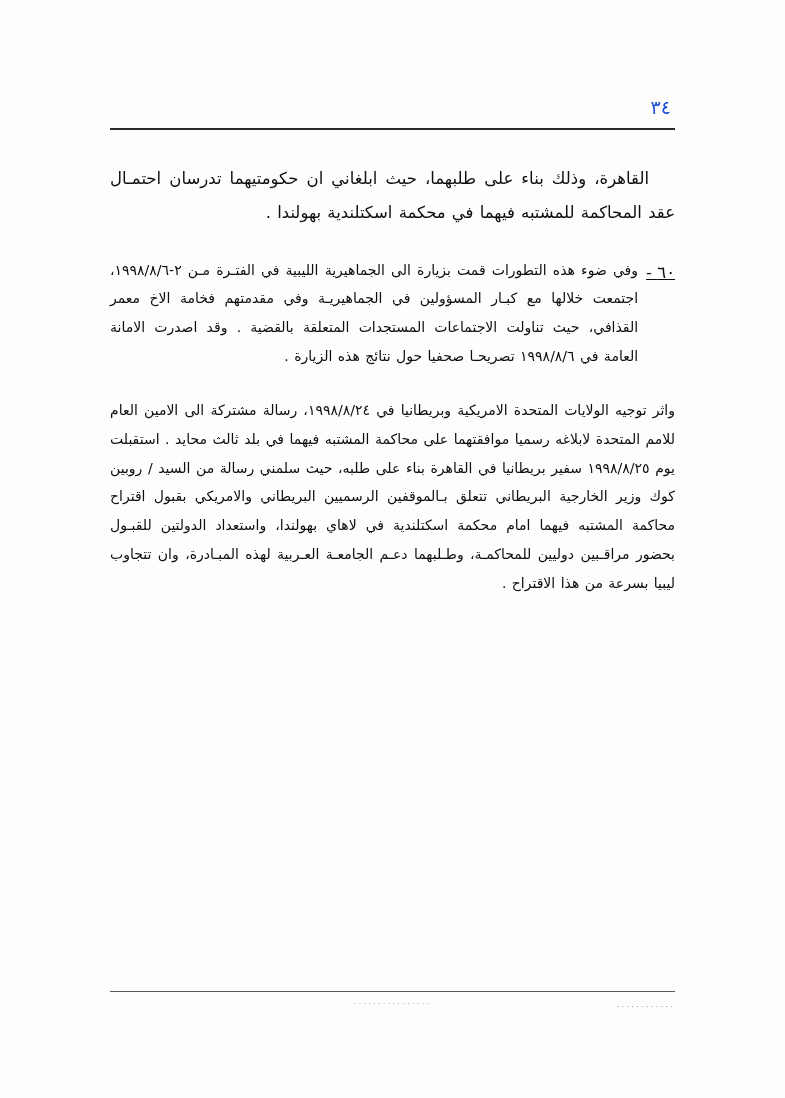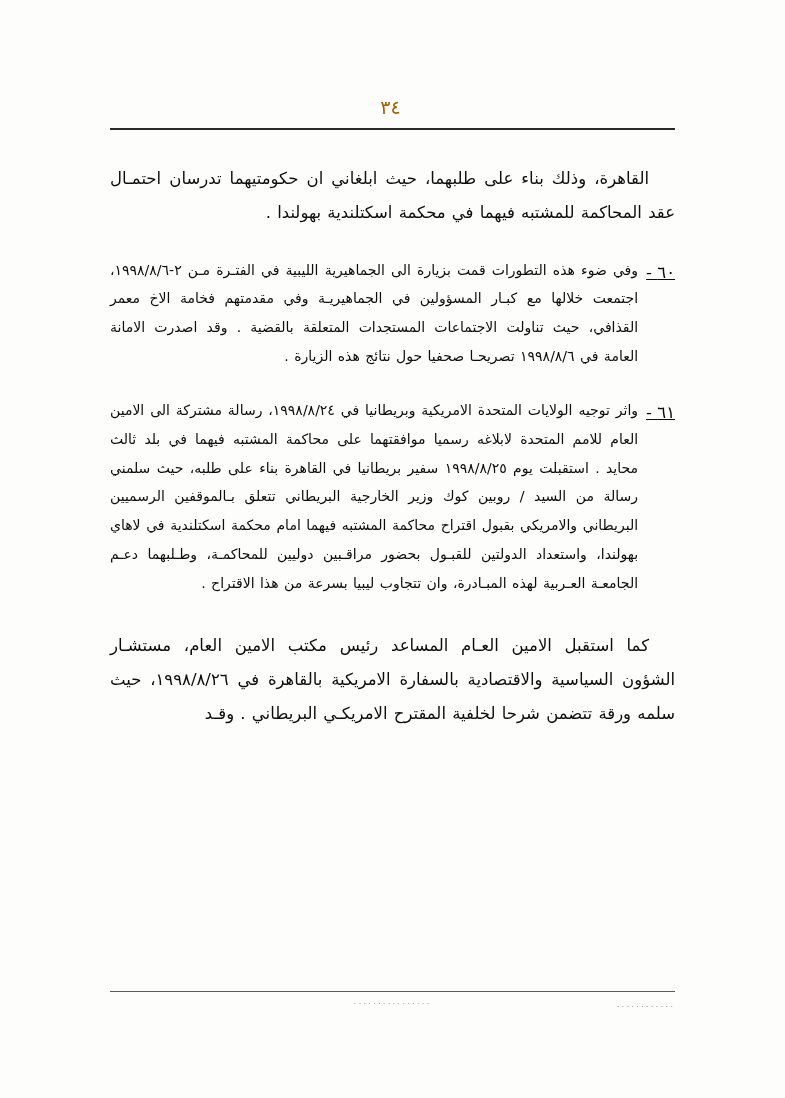--- a/index.html
+++ b/index.html
@@ -22,22 +22,22 @@
   }
   .content {
     position: absolute;
     top: 96px;
     right: 110px;
     left: 110px;
   }
   .page-number {
     font-size: 19px;
     letter-spacing: 1px;
-    color: #a16207;
-    text-align: center;
+    color: #1d4ed8;
+    text-align: right;
     padding-right: 4px;
     margin-bottom: 10px;
     direction: rtl;
   }
   .rule {
     height: 0;
     border-top: 2px solid #2a2a2a;
     margin-bottom: 26px;
   }
   .para {
@@ -125,25 +125,23 @@
     <div class="rule"></div>
 
     <p class="para indent">القاهرة، وذلك بناء على طلبهما، حيث ابلغاني ان حكومتيهما تدرسان احتمـال عقد المحاكمة للمشتبه فيهما في محكمة اسكتلندية بهولندا .</p>
 
     <div class="numbered">
       <span class="marker">٦٠ -</span>
       <p class="body">وفي ضوء هذه التطورات قمت بزيارة الى الجماهيرية الليبية في الفتـرة مـن ٢-١٩٩٨/٨/٦، اجتمعت خلالها مع كبـار المسؤولين في الجماهيريـة وفي مقدمتهم فخامة الاخ معمر القذافي، حيث تناولت الاجتماعات المستجدات المتعلقة بالقضية . وقد اصدرت الامانة العامة في ١٩٩٨/٨/٦ تصريحـا صحفيا حول نتائج هذه الزيارة .</p>
     </div>
 
     <div class="numbered">
-      <span class="marker">٦١ -</span>
       <p class="body">واثر توجيه الولايات المتحدة الامريكية وبريطانيا في ١٩٩٨/٨/٢٤، رسالة مشتركة الى الامين العام للامم المتحدة لابلاغه رسميا موافقتهما على محاكمة المشتبه فيهما في بلد ثالث محايد . استقبلت يوم ١٩٩٨/٨/٢٥ سفير بريطانيا في القاهرة بناء على طلبه، حيث سلمني رسالة من السيد / روبين كوك وزير الخارجية البريطاني تتعلق بـالموقفين الرسميين البريطاني والامريكي بقبول اقتراح محاكمة المشتبه فيهما امام محكمة اسكتلندية في لاهاي بهولندا، واستعداد الدولتين للقبـول بحضور مراقـبين دوليين للمحاكمـة، وطـلبهما دعـم الجامعـة العـربية لهذه المبـادرة، وان تتجاوب ليبيا بسرعة من هذا الاقتراح .</p>
     </div>
 
-    <p class="para indent tight-last">كما استقبل الامين العـام المساعد رئيس مكتب الامين العام، مستشـار الشؤون السياسية والاقتصادية بالسفارة الامريكية بالقاهرة في ١٩٩٨/٨/٢٦، حيث سلمه ورقة تتضمن شرحا لخلفية المقترح الامريكـي البريطاني . وقـد</p>
 
   </div>
 
   <div class="footer">
     <div class="footer-rule"></div>
     <div class="footer-note">................</div>
     <div class="footer-dots">............</div>
   </div>
 
 </div>

